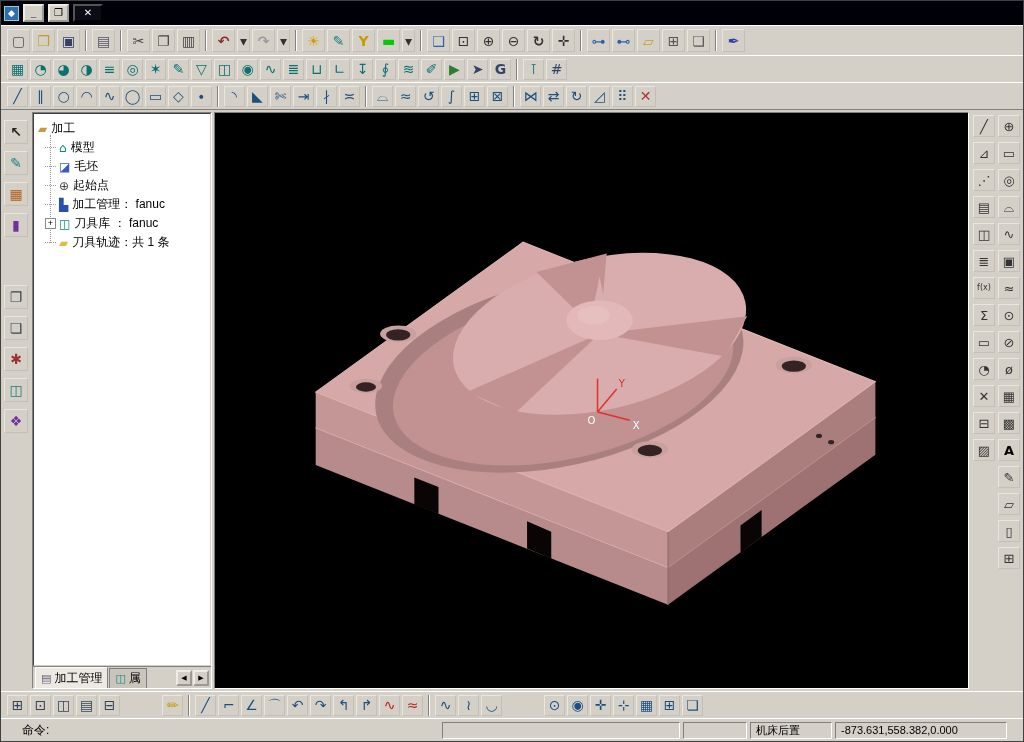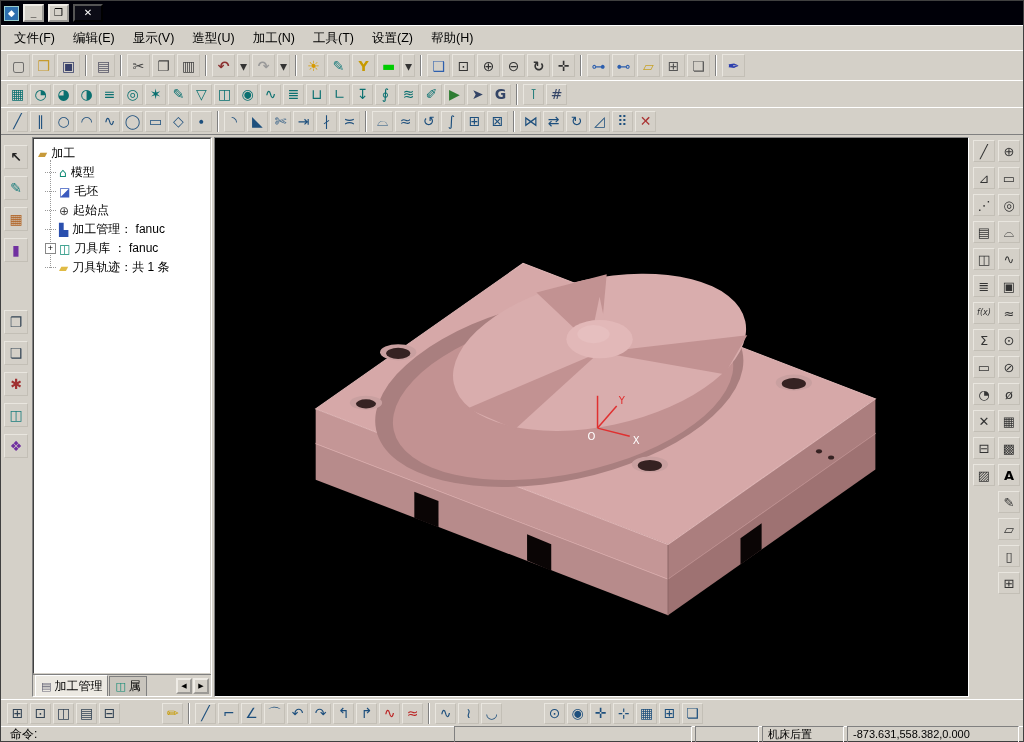--- a/index.html
+++ b/index.html
@@ -61,47 +61,37 @@
   .ptab[data-active="true"]{background:#ece9e2;border-color:#fff #808080 transparent #fff;height:21px}
   .ptab .glyph{font-size:11px}
   .ptab-spacer{flex:1}
   .ptab-arrow{width:16px;height:16px;flex:none;border:2px outset #efece6;background:#d4d0c8;font-size:7px;display:flex;align-items:center;justify-content:center;margin-bottom:2px;font-family:"DejaVu Sans",sans-serif}
 
   
   .canvas-wrap{flex:1;margin:2px 1px;border:1px solid;border-color:#808080 #fff #fff #808080;background:var(--canvas-bg,#000);position:relative;overflow:hidden}
   .canvas-wrap svg{position:absolute;inset:0;width:100%;height:100%}
 
   
-  .statusbar{height:15px;flex:none;display:flex;align-items:center;padding:0 4px;gap:3px;border-top:1px solid #fff;font-size:12px}
+  .statusbar{height:23px;flex:none;display:flex;align-items:center;padding:0 16px;gap:3px;border-top:1px solid #fff;font-size:12px}
   .status-cmd{padding:0 5px;white-space:nowrap}
   .sspacer{flex:1}
   .sbox{height:17px;border:1px solid;border-color:#808080 #fff #fff #808080;display:flex;align-items:center;padding:0 5px;font-size:11px;white-space:nowrap;flex:none}
 </style>
 </head>
 <body>
 
 <div class="window">
 
   <div class="titlebar">
     <div class="app-icon">◆</div>
     <div class="winbtn">_</div>
     <div class="winbtn">❐</div>
     <div class="winbtn close">✕</div>
   </div>
 
-  <div class="menubar">
-    <div class="menu-item"><span>文件(F)</span></div>
-      <div class="menu-item"><span>编辑(E)</span></div>
-      <div class="menu-item"><span>显示(V)</span></div>
-      <div class="menu-item"><span>造型(U)</span></div>
-      <div class="menu-item"><span>加工(N)</span></div>
-      <div class="menu-item"><span>工具(T)</span></div>
-      <div class="menu-item"><span>设置(Z)</span></div>
-      <div class="menu-item"><span>帮助(H)</span></div>
-  </div>
 
   <div class="toolbar row1">
     <div class="tbtn">
         <span class="glyph" style="color:#555">▢</span>
       </div>
       <div class="tbtn">
         <span class="glyph" style="color:#c69b2e">❒</span>
       </div>
       <div class="tbtn">
         <span class="glyph" style="color:#38406a">▣</span>
@@ -513,21 +503,21 @@
           <div class="tbtn">
             <span class="glyph">▤</span>
           </div>
           <div class="tbtn">
             <span class="glyph">◫</span>
           </div>
           <div class="tbtn">
             <span class="glyph">≣</span>
           </div>
           <div class="tbtn">
-            <span class="glyph" style="font-size:8px;font-style:italic">f(x)</span>
+            <span class="glyph" style="font-size:8px;">f(x)</span>
           </div>
           <div class="tbtn">
             <span class="glyph">Σ</span>
           </div>
           <div class="tbtn">
             <span class="glyph">▭</span>
           </div>
           <div class="tbtn">
             <span class="glyph">◔</span>
           </div>

